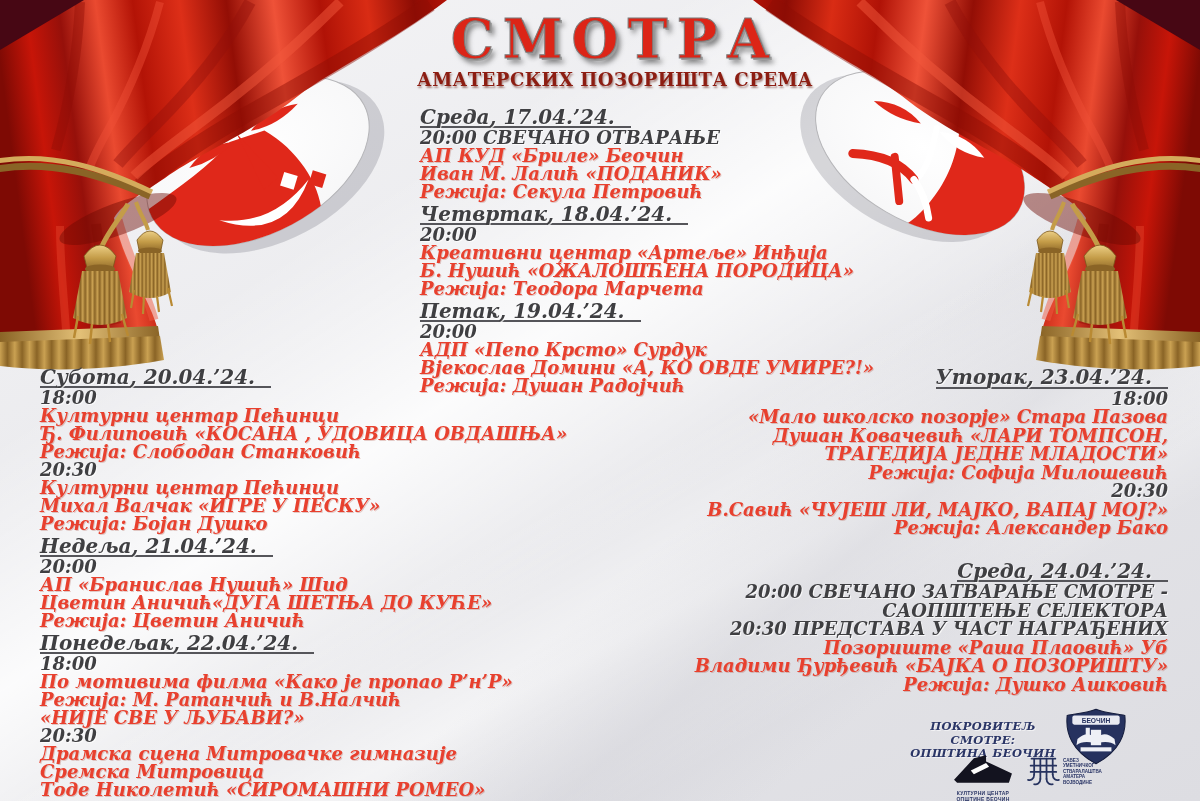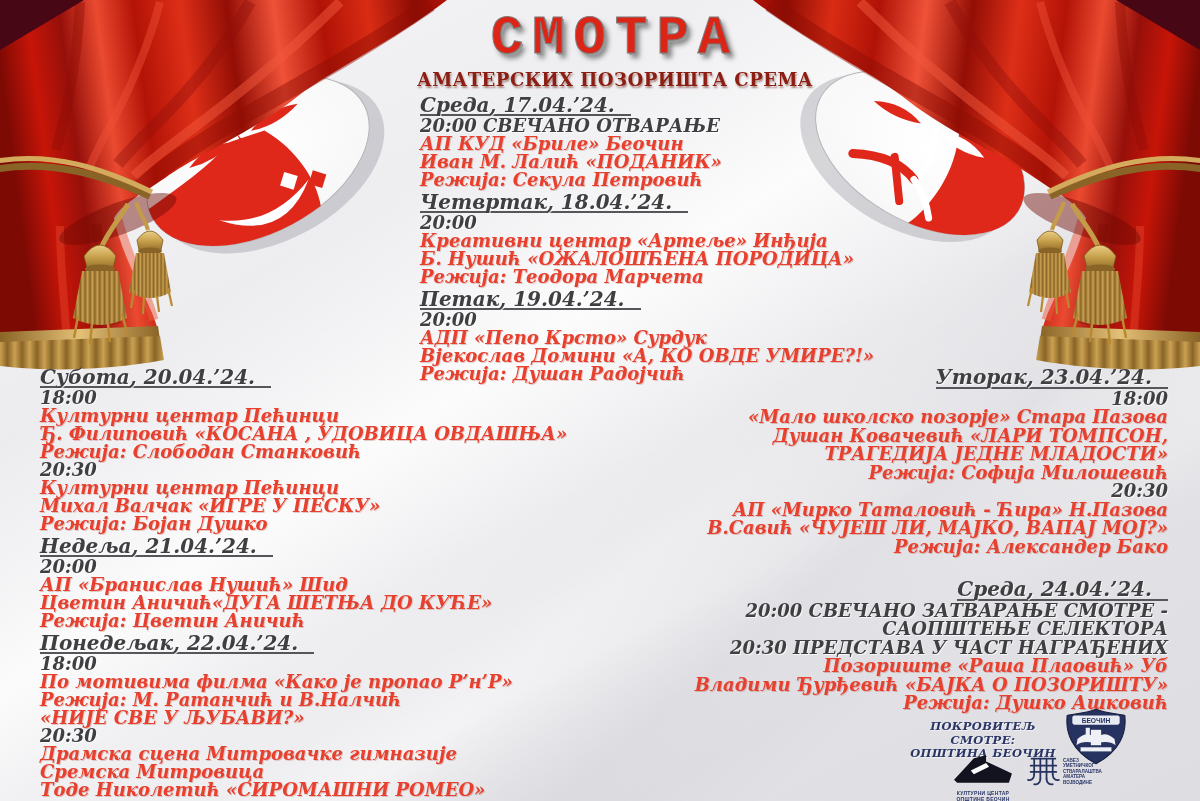--- a/index.html
+++ b/index.html
@@ -15,30 +15,29 @@
         background:linear-gradient(to bottom, rgba(255,255,255,0) 0%, rgba(255,255,255,.6) 50%, rgba(255,255,255,0) 100%); }
   .s3 { left:200px; top:300px; width:1600px; height:260px; transform:rotate(-40deg);
         background:linear-gradient(to bottom, rgba(200,200,206,0) 0%, rgba(205,205,212,.45) 50%, rgba(200,200,206,0) 100%); }
   svg.scene { position:absolute; left:0; top:0; }
 
   .title-wrap { position:absolute; left:375px; top:12px; width:480px; text-align:center; }
   .title {
     margin:0; font-weight:bold; font-style:normal; font-size:54px; line-height:1;
     color:#dc2517; letter-spacing:9px;
     text-shadow:2px 2px 0 #9b9b9b, 4px 5px 5px rgba(70,70,70,.65);
-    font-family:Liberation Mono, monospace;
     -webkit-text-stroke:1px #7c7c7c;
   }
   .subtitle {
     margin-top:5px; font-weight:bold; font-size:18px; line-height:1.05;
     color:#8c1d12; letter-spacing:.5px; text-shadow:1px 2px 2px rgba(110,45,35,.55);
   }
 
   .col { position:absolute; font-style:italic; font-weight:bold; font-size:18px; }
-  .col-center { left:420px; top:92px;  width:520px; line-height:18px;  }
+  .col-center { left:420px; top:104px;  width:520px; line-height:18px;  }
   .col-left   { left:40px;  top:364px;  width:600px; line-height:18px;  }
   .col-right  { left:628px; top:364px;  width:540px; line-height:18.5px;text-align:right;}
   .day { margin-bottom:2px; }
   .col-right .day + .day { margin-top:24px; }
   .date-row { margin-top:4px; margin-bottom:1px; }
   .date {
     display:inline-block; color:#3f3f42; font-size:20px;
     border-bottom:2.5px solid #55555a; padding-right:16px;
     text-shadow:1px 1px 0 rgba(255,255,255,.75);
   }
@@ -261,21 +260,20 @@
 
   <section class="col col-right">
     <div class="day">
       <div class="date-row"><span class="date">Уторак, 23.04.’24.</span></div>
       <div class="ln t">18:00</div>
       <div class="ln r">«Мало школско позорје» Стара Пазова</div>
       <div class="ln r">Душан Ковачевић «ЛАРИ ТОМПСОН,</div>
       <div class="ln r">ТРАГЕДИЈА ЈЕДНЕ МЛАДОСТИ»</div>
       <div class="ln r">Режија: Софија Милошевић</div>
       <div class="ln t">20:30</div>
-      <div class="ln r">АП «Мирко Таталовић - Ћира» Н.Пазова</div>
       <div class="ln r">В.Савић «ЧУЈЕШ ЛИ, МАЈКО, ВАПАЈ МОЈ?»</div>
       <div class="ln r">Режија: Александер Бако</div>
     </div>
     <div class="day">
       <div class="date-row"><span class="date">Среда, 24.04.’24.</span></div>
       <div class="ln t">20:00 СВЕЧАНО ЗАТВАРАЊЕ СМОТРЕ -</div>
       <div class="ln t ctr">САОПШТЕЊЕ СЕЛЕКТОРА</div>
       <div class="ln t">20:30 ПРЕДСТАВА У ЧАСТ НАГРАЂЕНИХ</div>
       <div class="ln r">Позориште «Раша Плаовић» Уб</div>
       <div class="ln r">Владими Ђурђевић  «БАЈКА О ПОЗОРИШТУ»</div>

